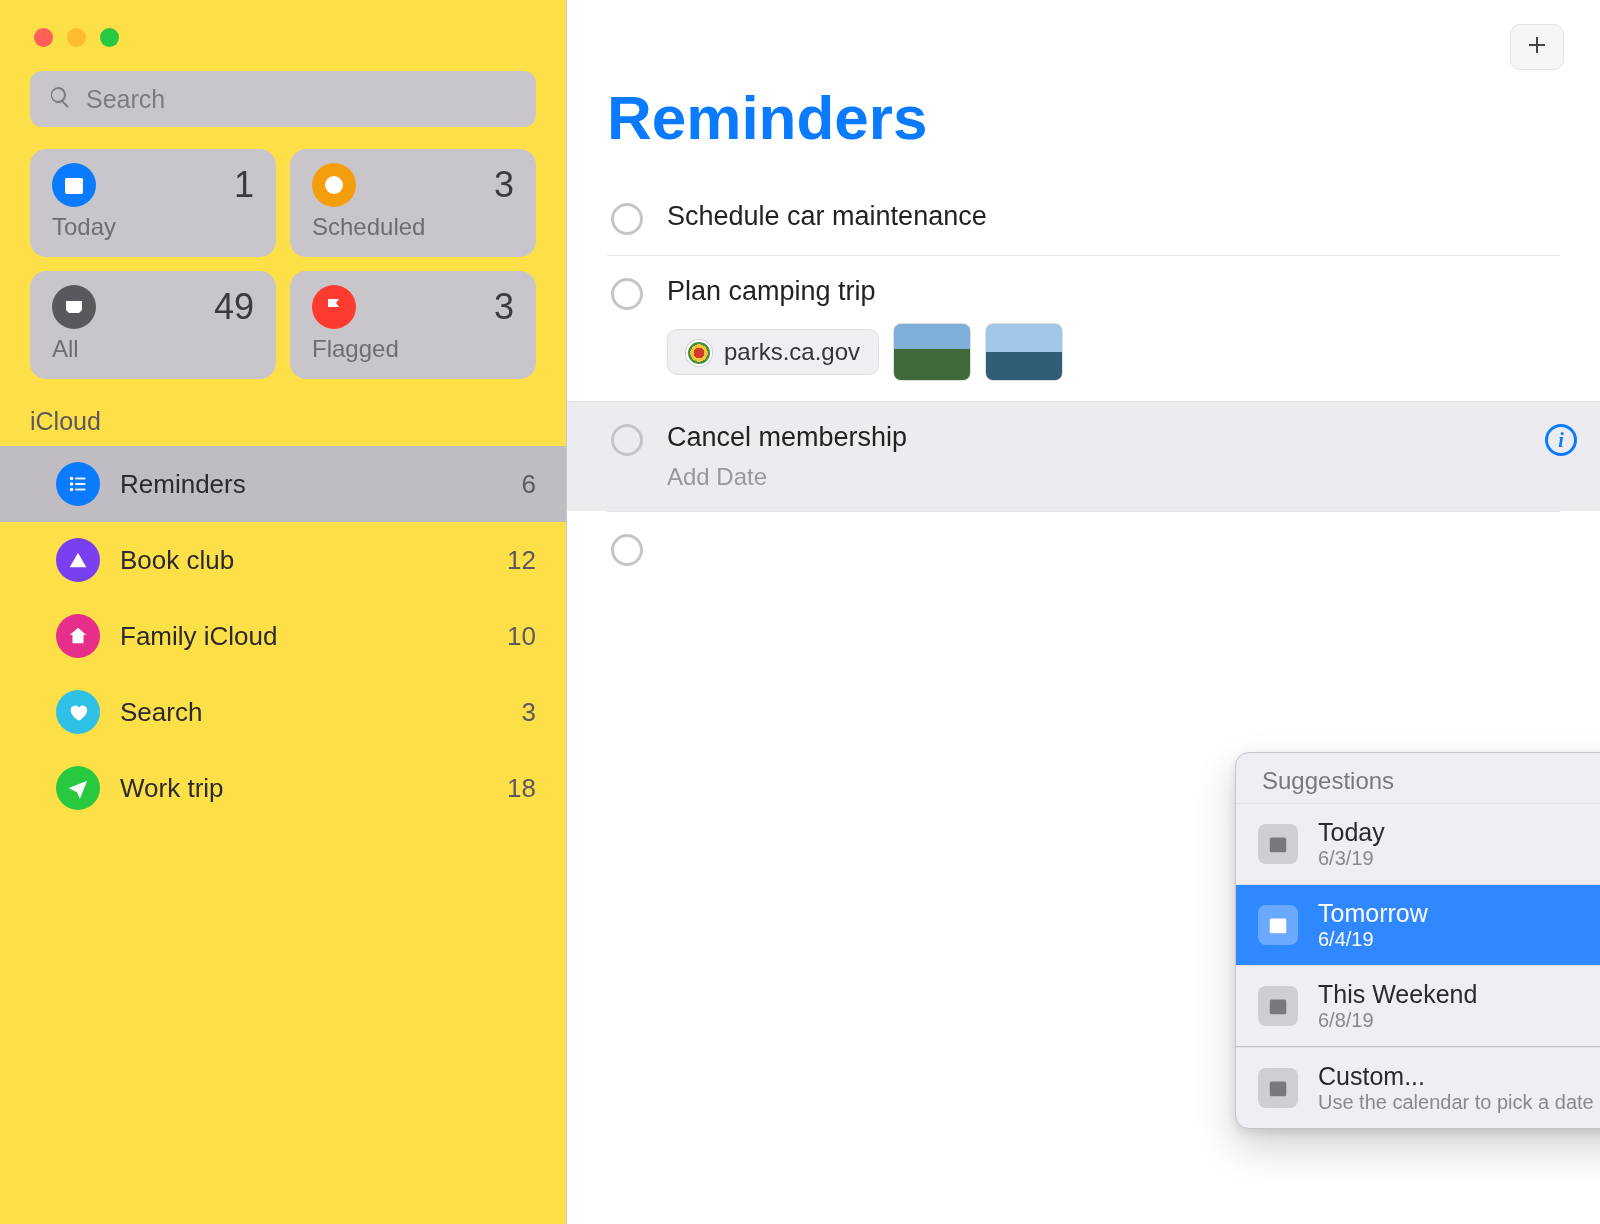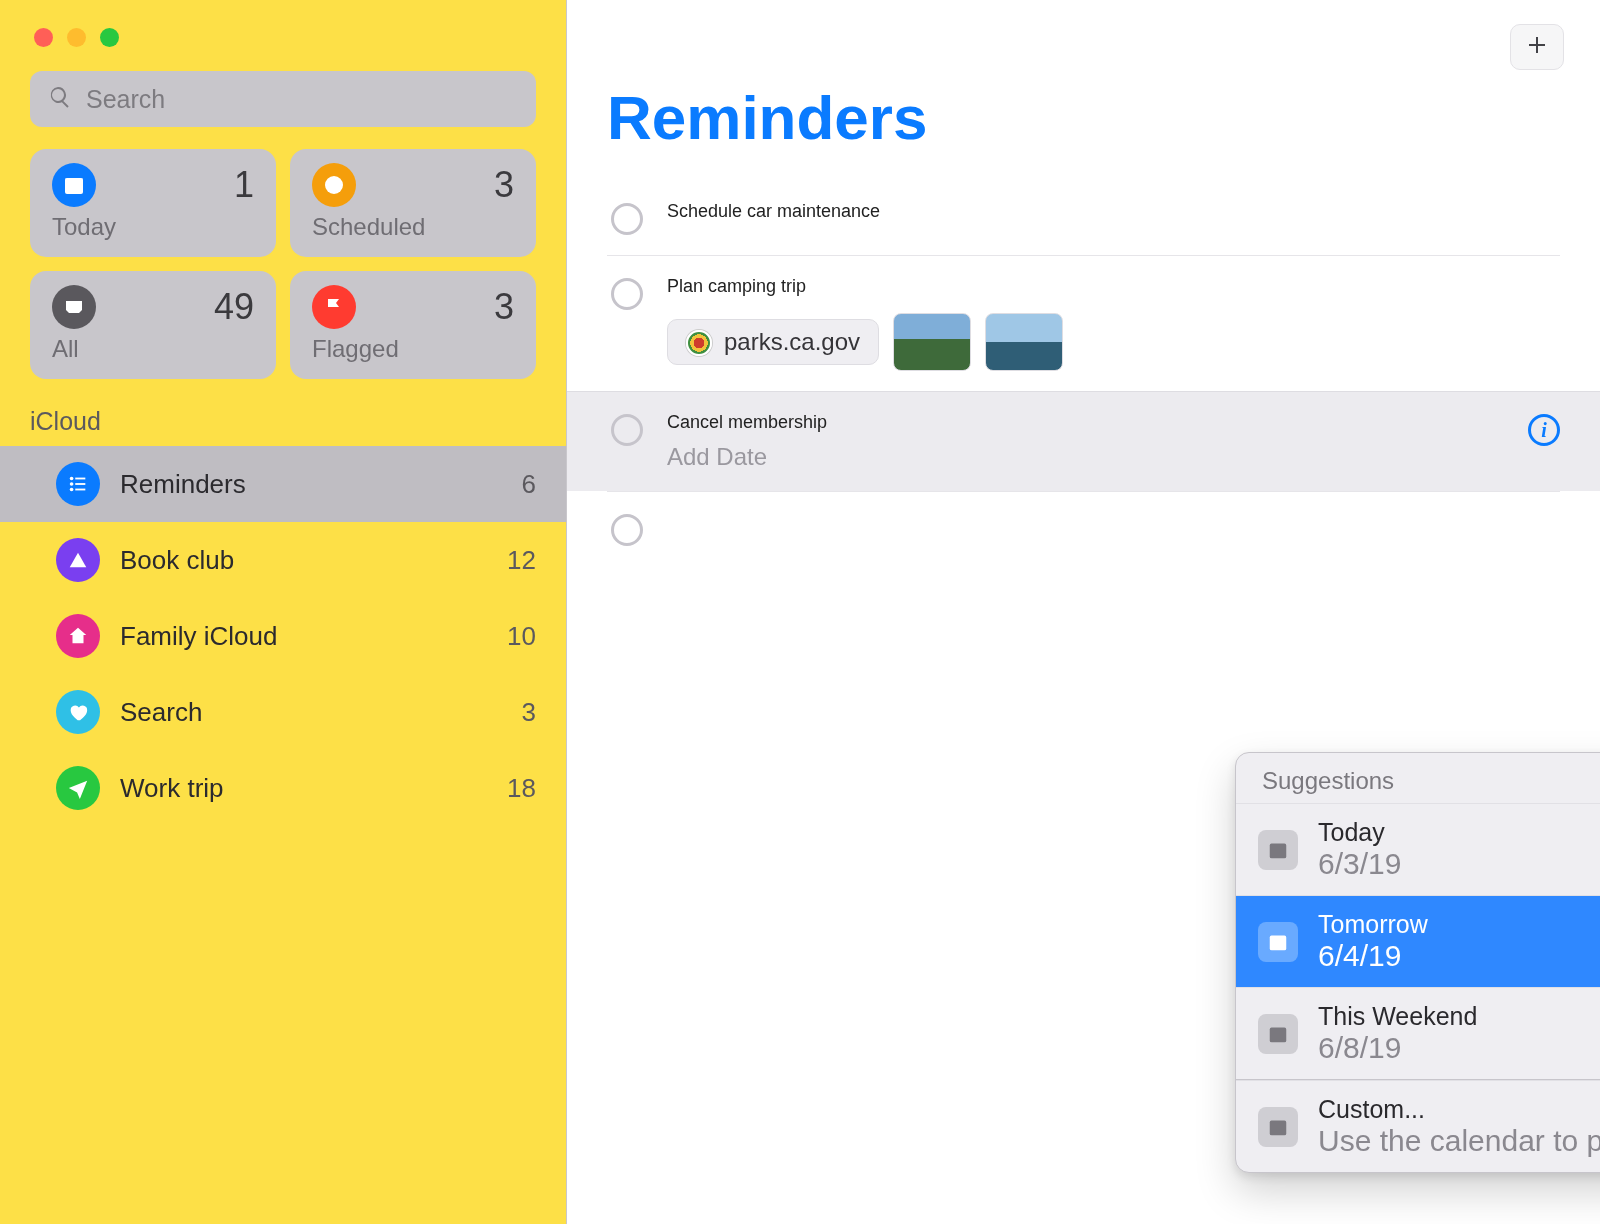--- a/index.html
+++ b/index.html
@@ -86,29 +86,29 @@
   .reminders {}
   .reminder {
     border-top:1px solid #e6e5e9;
     padding:20px 0 20px 0;
     display:flex; align-items:flex-start; gap:24px;
   }
   .reminder:first-child { border-top:none; }
   .reminder.selected {
     background:#ecebef;
     border-top:1px solid #dedde2;
-    margin:0 -40px; padding-left:40px; padding-right:40px;
+    margin:0 -40px; padding-left:40px; padding-right:23px;
   }
   .radio {
     width:32px; height:32px; border-radius:50%;
     border:3px solid #c6c4cb; margin-left:4px; margin-top:2px;
     flex-shrink:0; cursor:pointer;
   }
   .reminder-body { flex:1; display:flex; flex-direction:column; gap:10px; }
-  .reminder-title { font-size:18px; color:#222; }
+  .reminder-title { font-size:27px; color:#222; }
   .reminder-sub { font-size:24px; color:#9a989f; }
   .attachments { display:flex; gap:14px; align-items:center; margin-top:6px; }
   .attach-link {
     display:flex; align-items:flex-end; gap:12px;
     background:#efeef2; border:1px solid #dedde2;
     border-radius:10px; padding:8px 18px; font-size:24px; color:#353438;
     cursor:pointer;
   }
   .attach-link .favicon {
     width:26px; height:26px; border-radius:50%;
@@ -164,21 +164,21 @@
     cursor:pointer;
   }
   .pop-item:first-of-type { border-top:none; }
   .pop-item .pi-icon {
     width:40px; height:40px; background:#cfced3; border-radius:8px;
     display:flex; align-items:center; justify-content:center;
   }
   .pop-item .pi-icon svg { width:22px; height:22px; fill:#7a787e; }
   .pop-item .pi-text { display:flex; flex-direction:column; }
   .pop-item .pi-title { font-size:25px; color:#2a292d; }
-  .pop-item .pi-sub { font-size:30px; color:#8a888f; }
+  .pop-item .pi-sub { font-size:20px; color:#8a888f; }
   .pop-item.selected { background:#2f88ff; }
   .pop-item.selected .pi-title, .pop-item.selected .pi-sub { color:#fff; }
   .pop-item.selected .pi-icon { background:#69aaff; }
   .pop-item.selected .pi-icon svg { fill:#fff; }
   .pop-sep { height:1px; background:#c7c5cb; }
 </style>
 </head>
 <body>
 
 <div class="sidebar">

